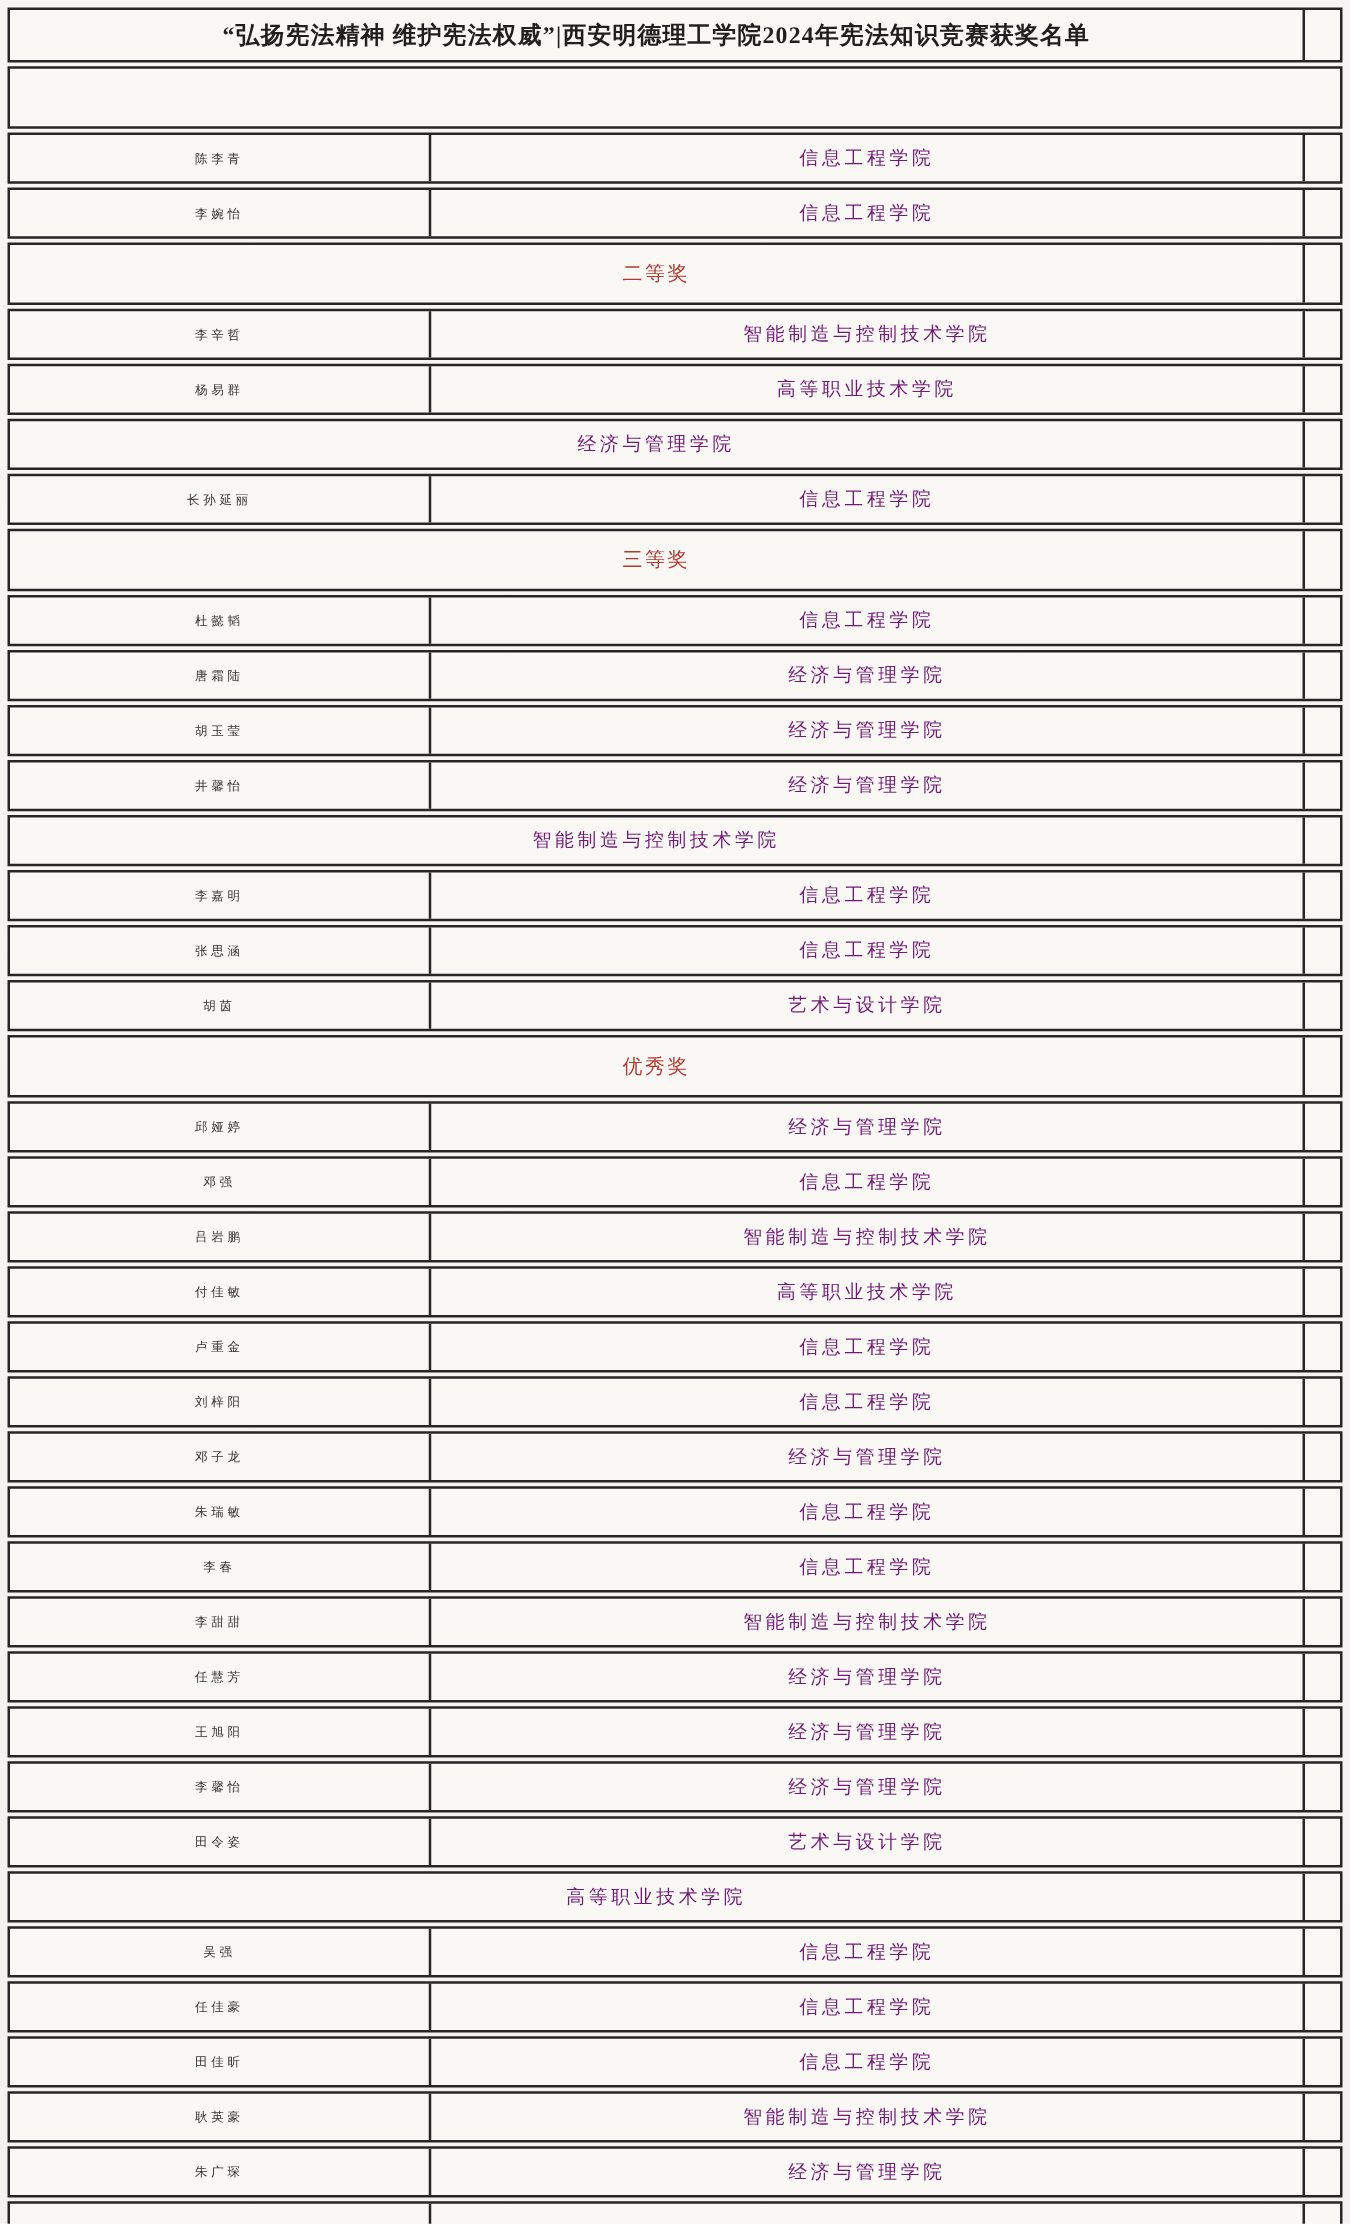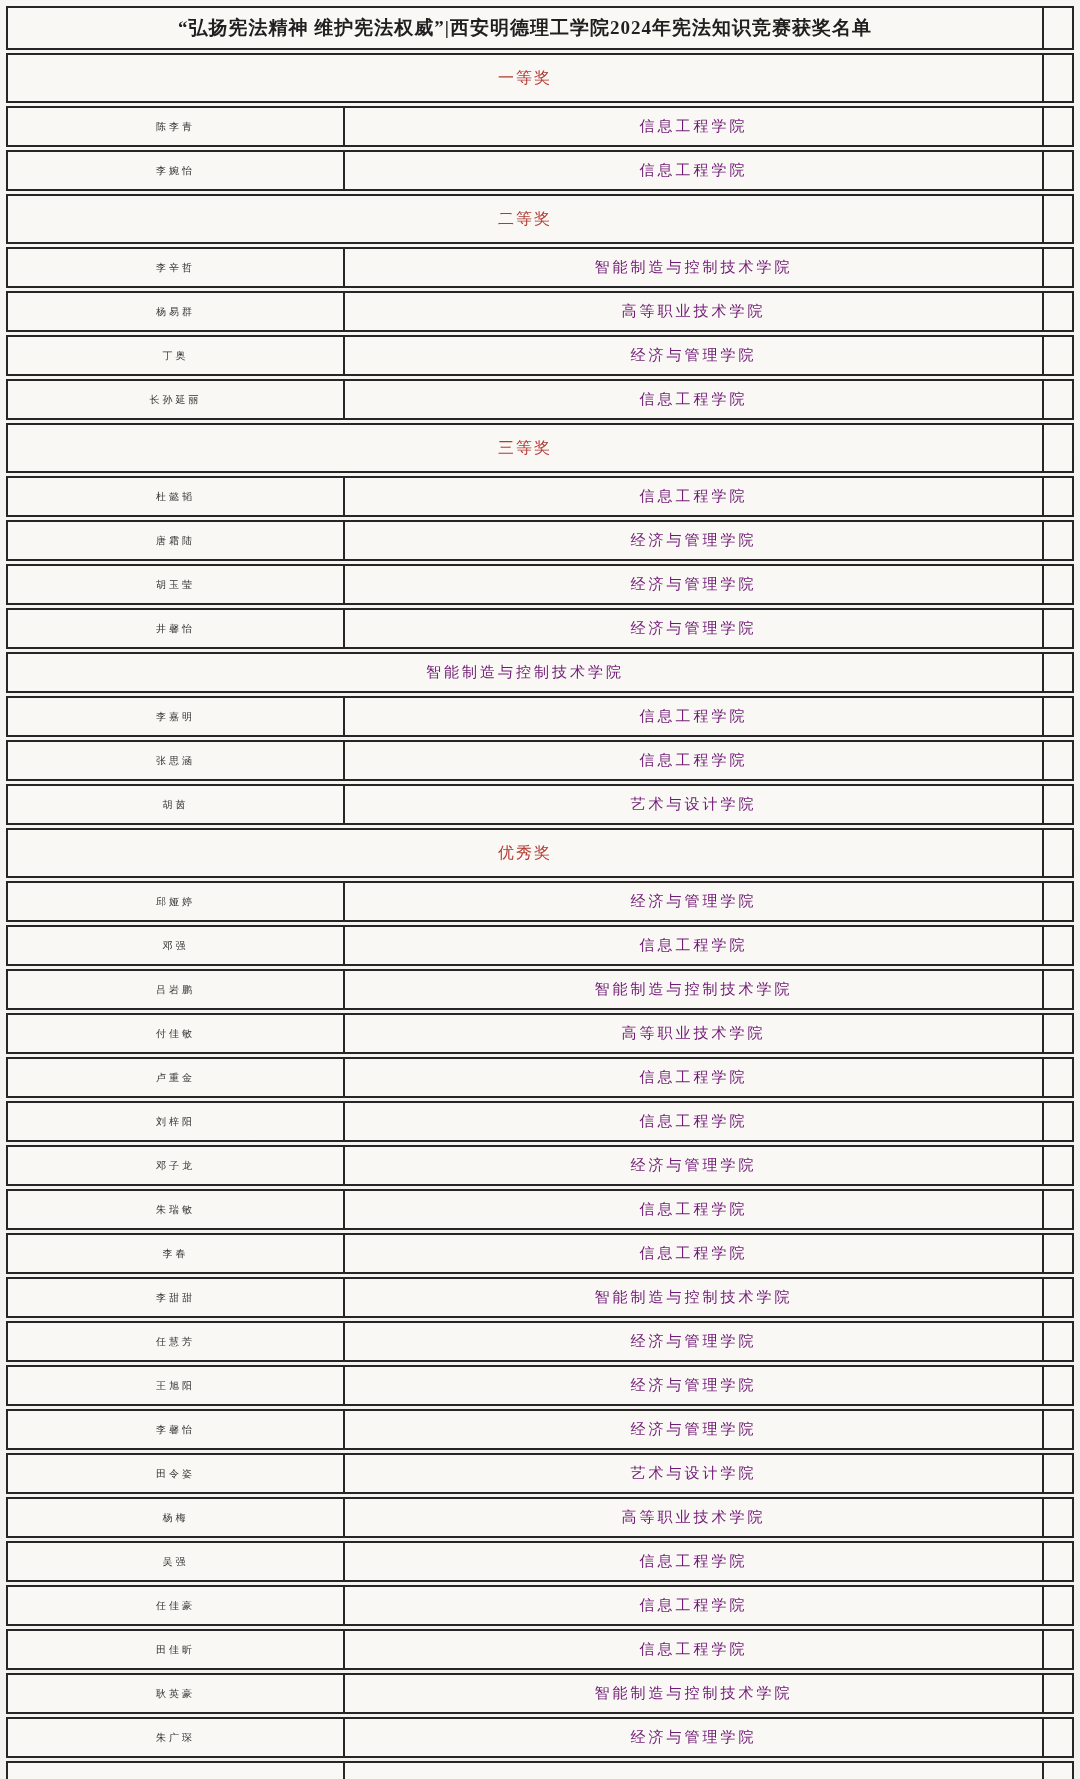--- a/index.html
+++ b/index.html
@@ -52,21 +52,20 @@
 </head>
 <body>
 
 <div class="award-table">
   <div class="row title-row">
     <div class="cell main">“弘扬宪法精神 维护宪法权威”|西安明德理工学院2024年宪法知识竞赛获奖名单</div>
     <div class="cell strip"></div>
   </div>
   <div id="rows-mount">
       <div class="row section-row">
-        <div class="cell main">一等奖</div>
         <div class="cell strip"></div>
       </div>
       <div class="row data-row">
         <div class="cell name">陈李青</div>
         <div class="cell college">信息工程学院</div>
         <div class="cell strip"></div>
       </div>
       <div class="row data-row">
         <div class="cell name">李婉怡</div>
         <div class="cell college">信息工程学院</div>
@@ -80,21 +79,20 @@
         <div class="cell name">李辛哲</div>
         <div class="cell college">智能制造与控制技术学院</div>
         <div class="cell strip"></div>
       </div>
       <div class="row data-row">
         <div class="cell name">杨易群</div>
         <div class="cell college">高等职业技术学院</div>
         <div class="cell strip"></div>
       </div>
       <div class="row data-row">
-        <div class="cell name">丁奥</div>
         <div class="cell college">经济与管理学院</div>
         <div class="cell strip"></div>
       </div>
       <div class="row data-row">
         <div class="cell name">长孙延丽</div>
         <div class="cell college">信息工程学院</div>
         <div class="cell strip"></div>
       </div>
       <div class="row section-row">
         <div class="cell main">三等奖</div>
@@ -207,21 +205,20 @@
         <div class="cell name">李馨怡</div>
         <div class="cell college">经济与管理学院</div>
         <div class="cell strip"></div>
       </div>
       <div class="row data-row">
         <div class="cell name">田令姿</div>
         <div class="cell college">艺术与设计学院</div>
         <div class="cell strip"></div>
       </div>
       <div class="row data-row">
-        <div class="cell name">杨梅</div>
         <div class="cell college">高等职业技术学院</div>
         <div class="cell strip"></div>
       </div>
       <div class="row data-row">
         <div class="cell name">吴强</div>
         <div class="cell college">信息工程学院</div>
         <div class="cell strip"></div>
       </div>
       <div class="row data-row">
         <div class="cell name">任佳豪</div>

